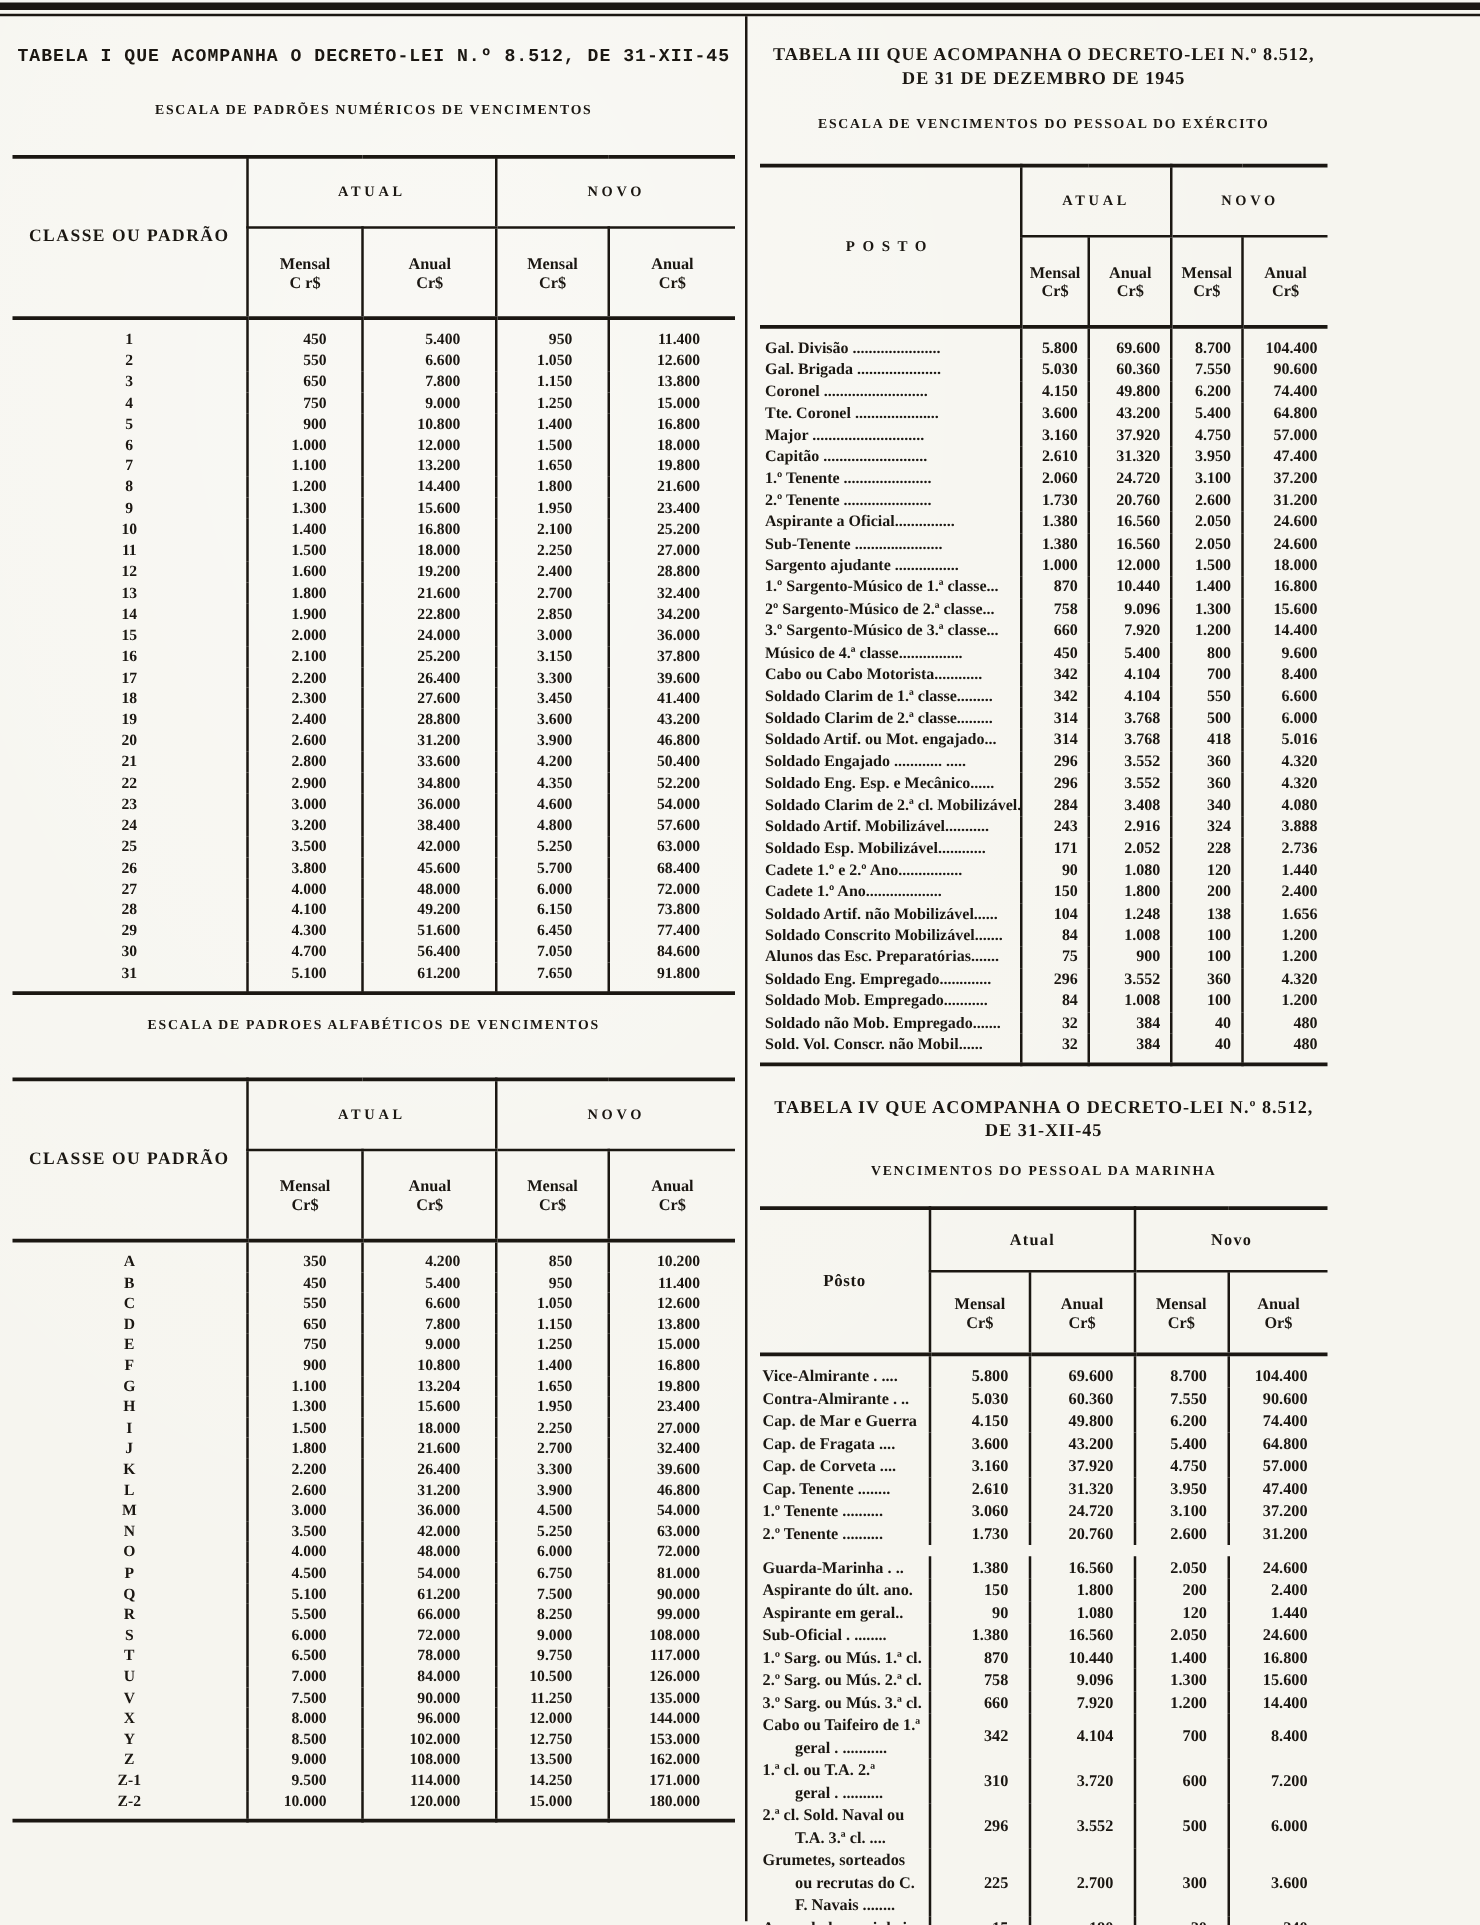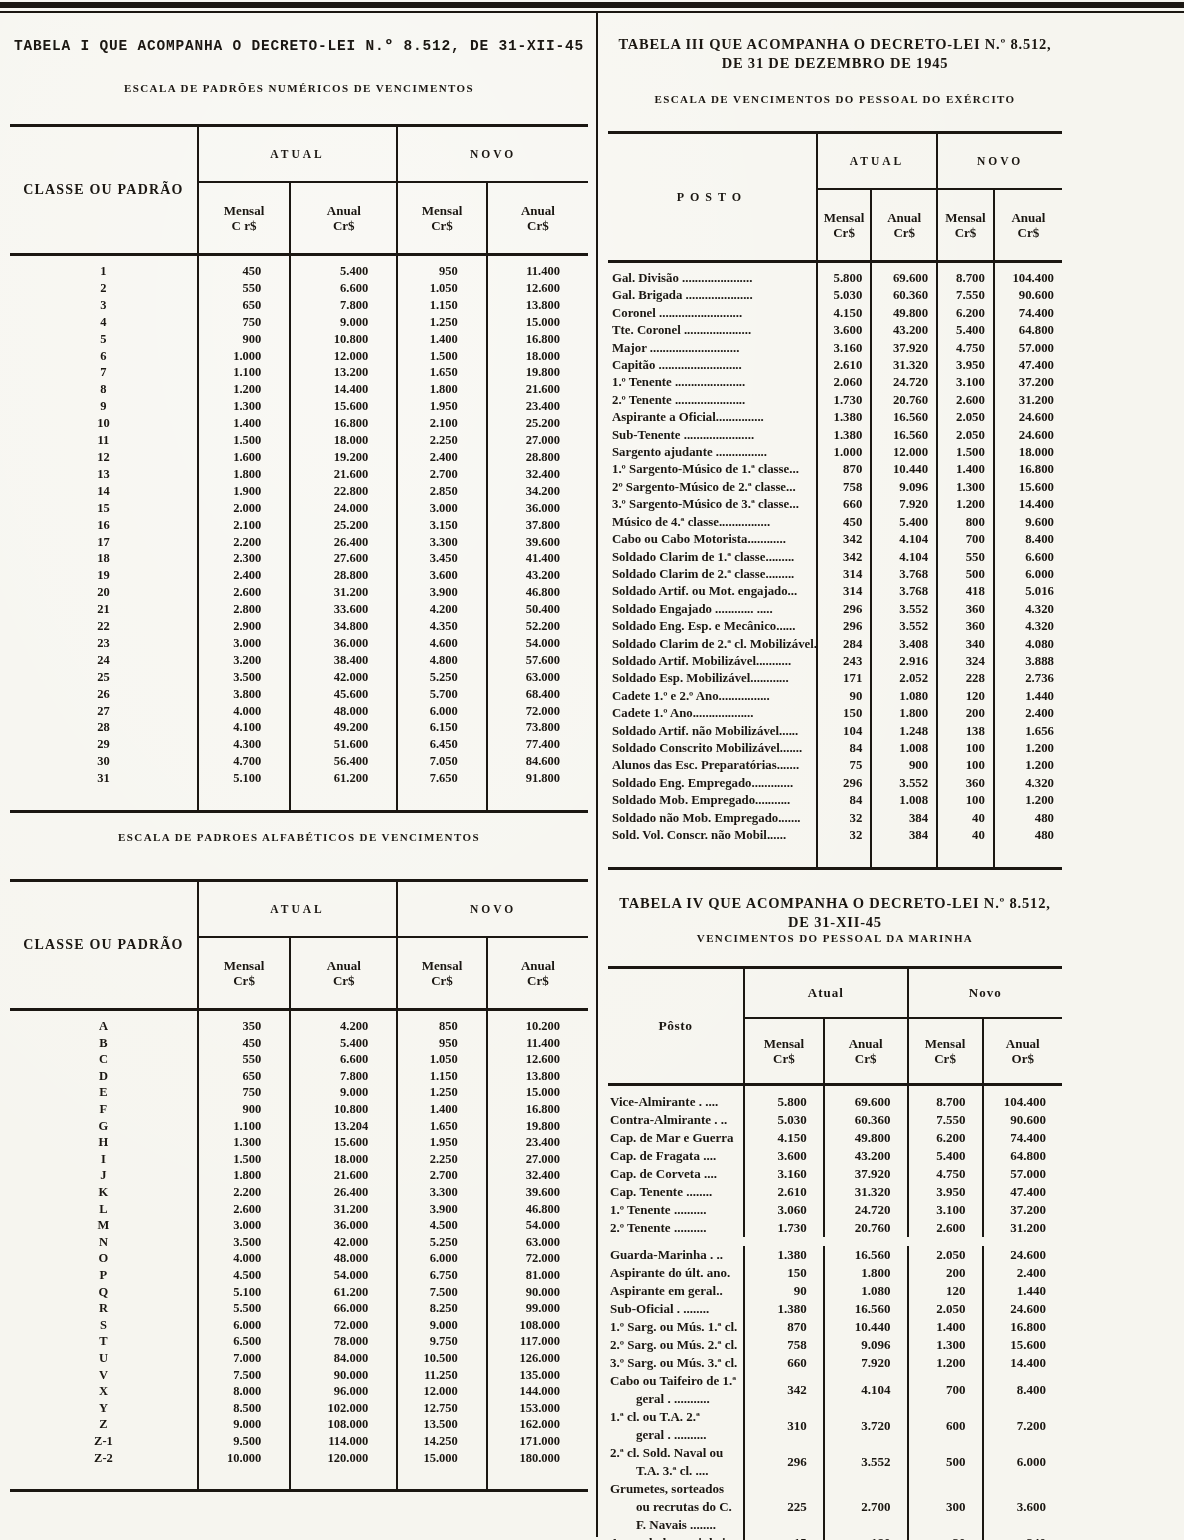--- a/index.html
+++ b/index.html
@@ -42,21 +42,21 @@
   .s1 .t-title{margin-top:24px;font-family:Liberation Mono, monospace;}
   .s1 .t-subtitle{margin-top:26px;}
   .s1 table{margin-top:30px;}
   .s2 .t-title{margin-top:26px;}
   .s2 .t-subtitle{margin-top:18px;}
   .s2 table{margin-top:36px;}
   .s3 .t-title{margin-top:22px;}
   .s3 .t-subtitle{margin-top:20px;}
   .s3 table{margin-top:26px;}
   .s4 .t-title{margin-top:24px;}
-  .s4 .t-subtitle{}
+  .s4 .t-subtitle{margin-top:16px;}
   .s4 table{margin-top:22px;}
 
   table.sheet{
     width:100%;border-collapse:collapse;table-layout:fixed;
     border-top:3.5px solid var(--ink);
     border-bottom:3.5px solid var(--ink);
   }
   .sheet th{font-weight:bold;padding:0;}
   .sheet td{padding:0;}
   .v{border-left:2px solid var(--ink);}
@@ -92,21 +92,21 @@
   .t4 tbody td{font-size:13px;line-height:18px;vertical-align:middle;}
 
   .t1 .c-label,.t2 .c-label{text-align:center;}
   .t1 .c-num,.t2 .c-num{padding-right:28px;}
   .t3 .c-num{padding-right:8px;}
   .t4 .c-num{padding-right:16px;}
   .t3 .c-label{padding-left:4px;white-space:nowrap;overflow:hidden;}
   .t4 .c-label{padding-left:28px;text-indent:-26px;white-space:pre-line;}
 
   .sheet tbody tr:first-child td{padding-top:7px;}
-  .sheet tbody tr:last-child td{padding-bottom:23px;}
+  .sheet tbody tr:last-child td{padding-bottom:6px;}
   tr.spacer td{height:9px;}
 </style>
 </head>
 <body>
 
 <div class="page">
   <div class="page-rule-1"></div>
   <div class="page-rule-2"></div>
 
   <div class="columns">

